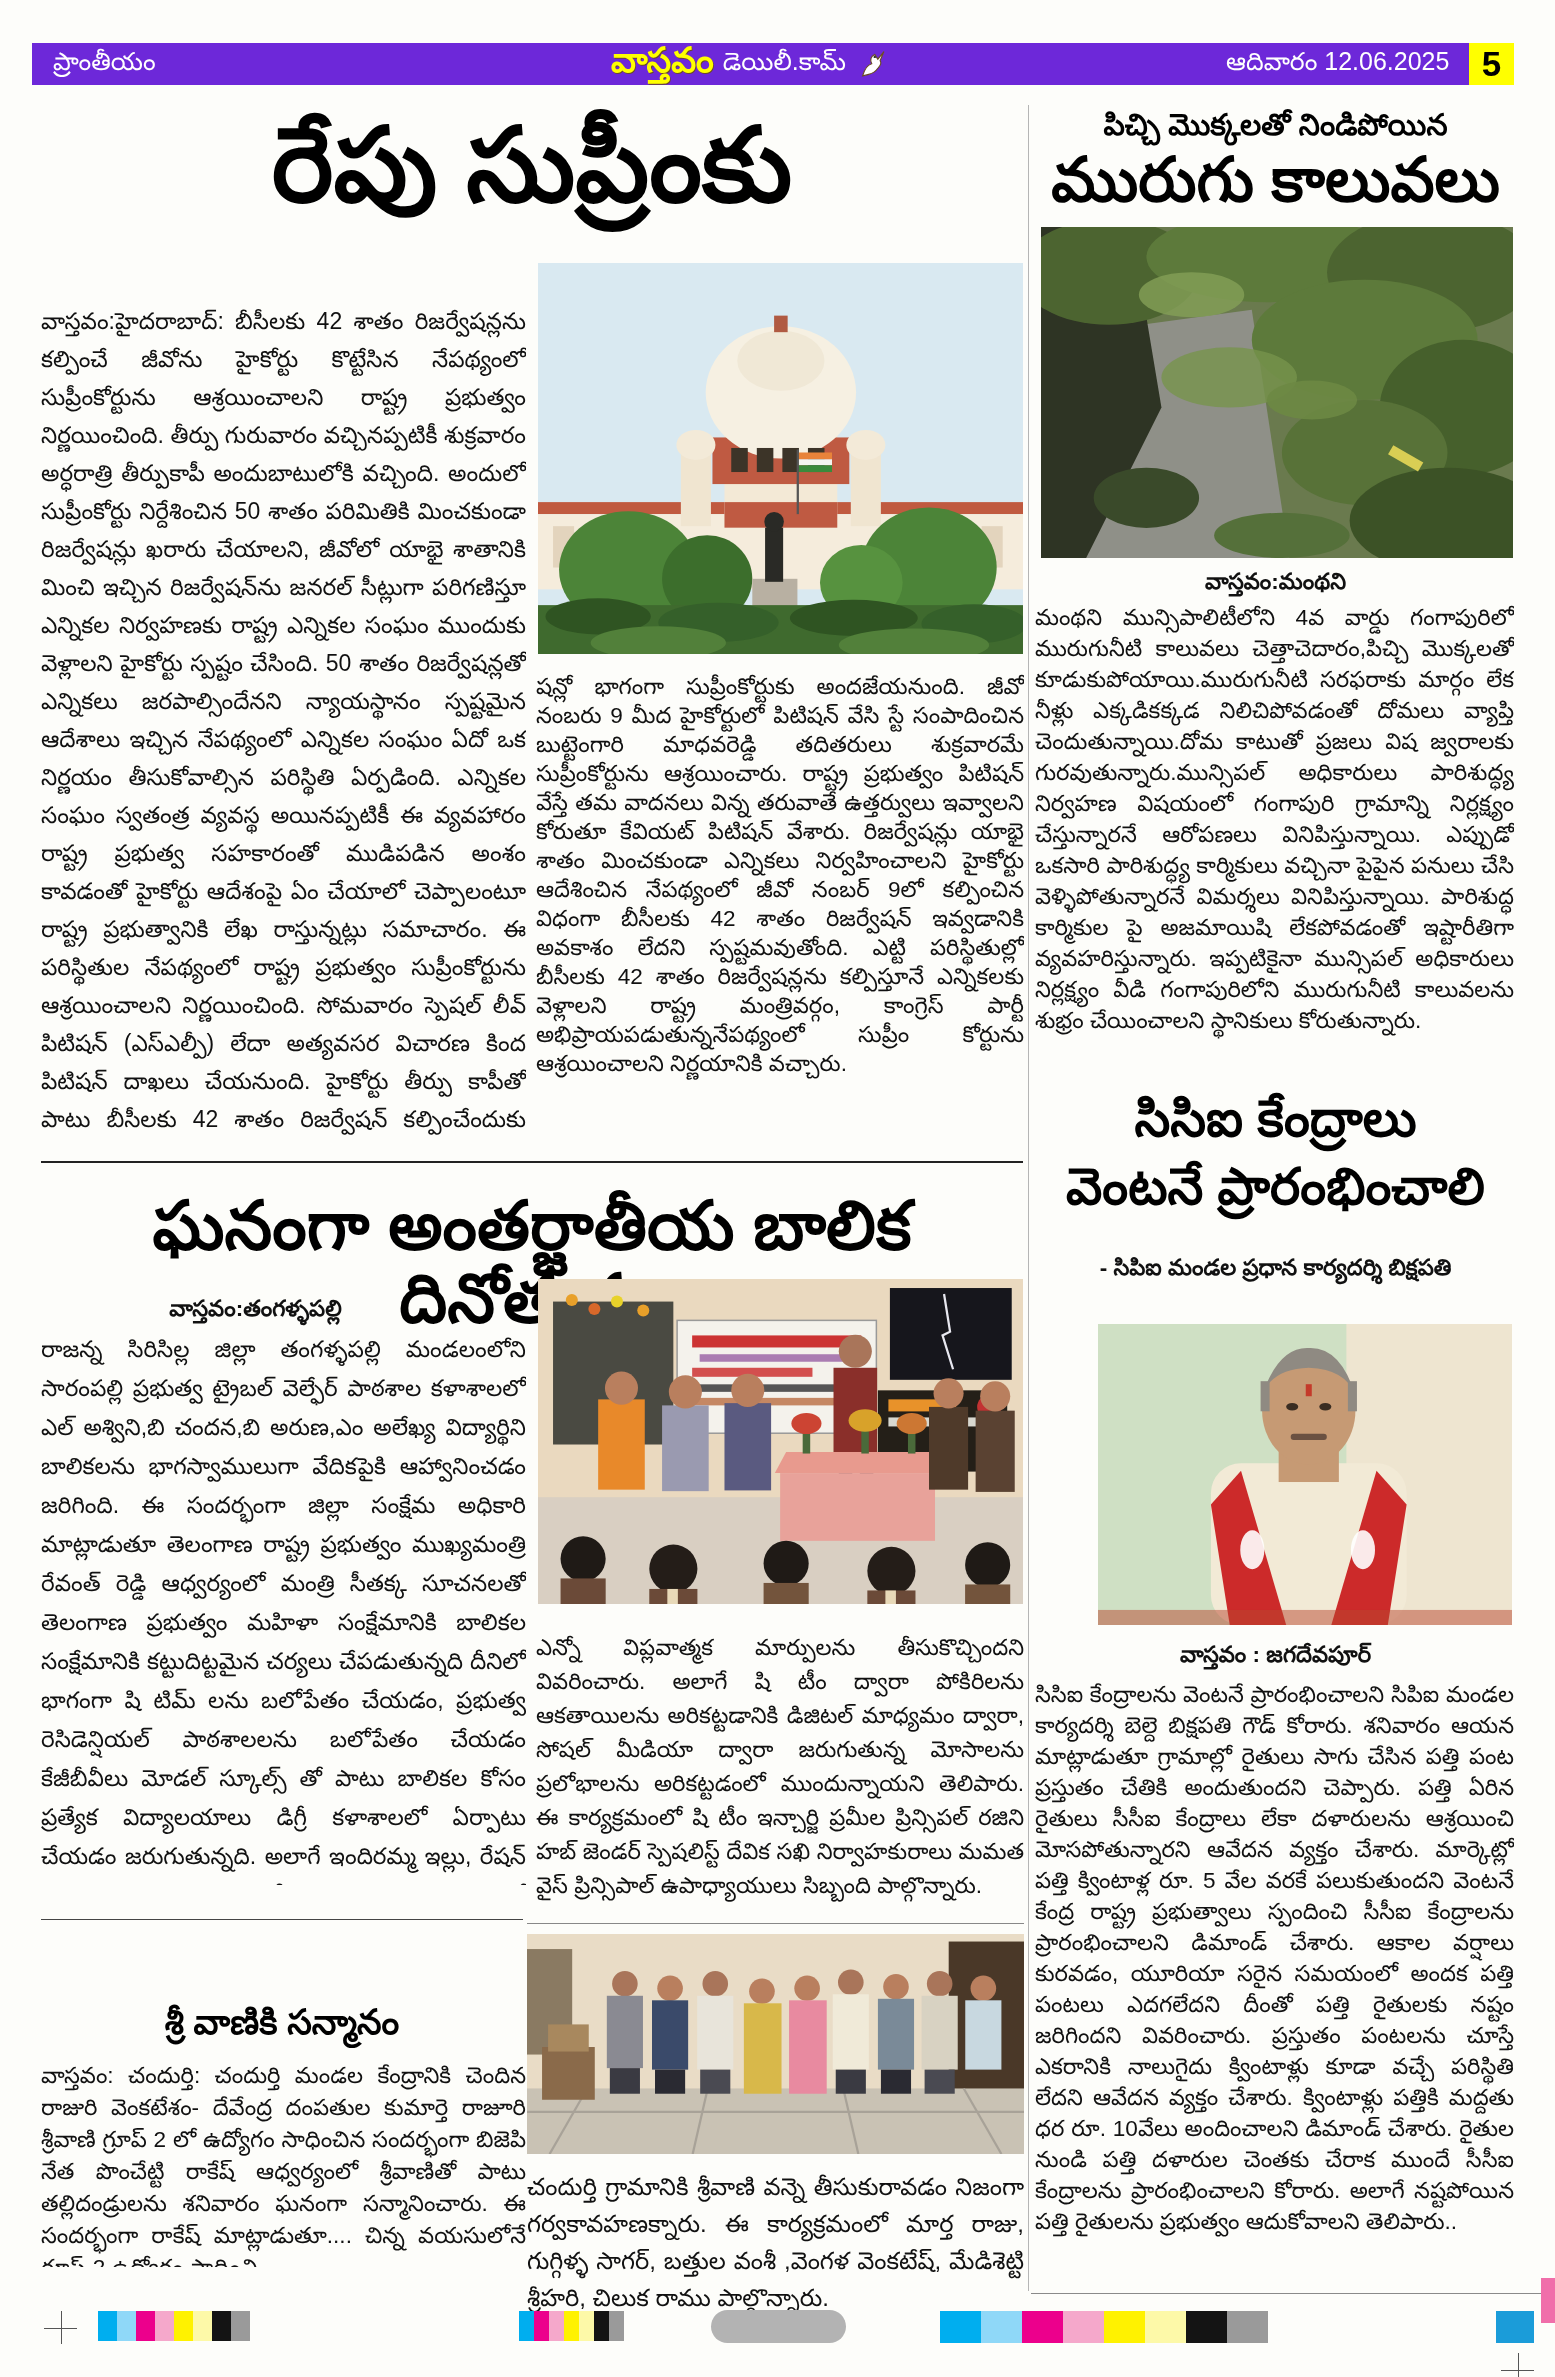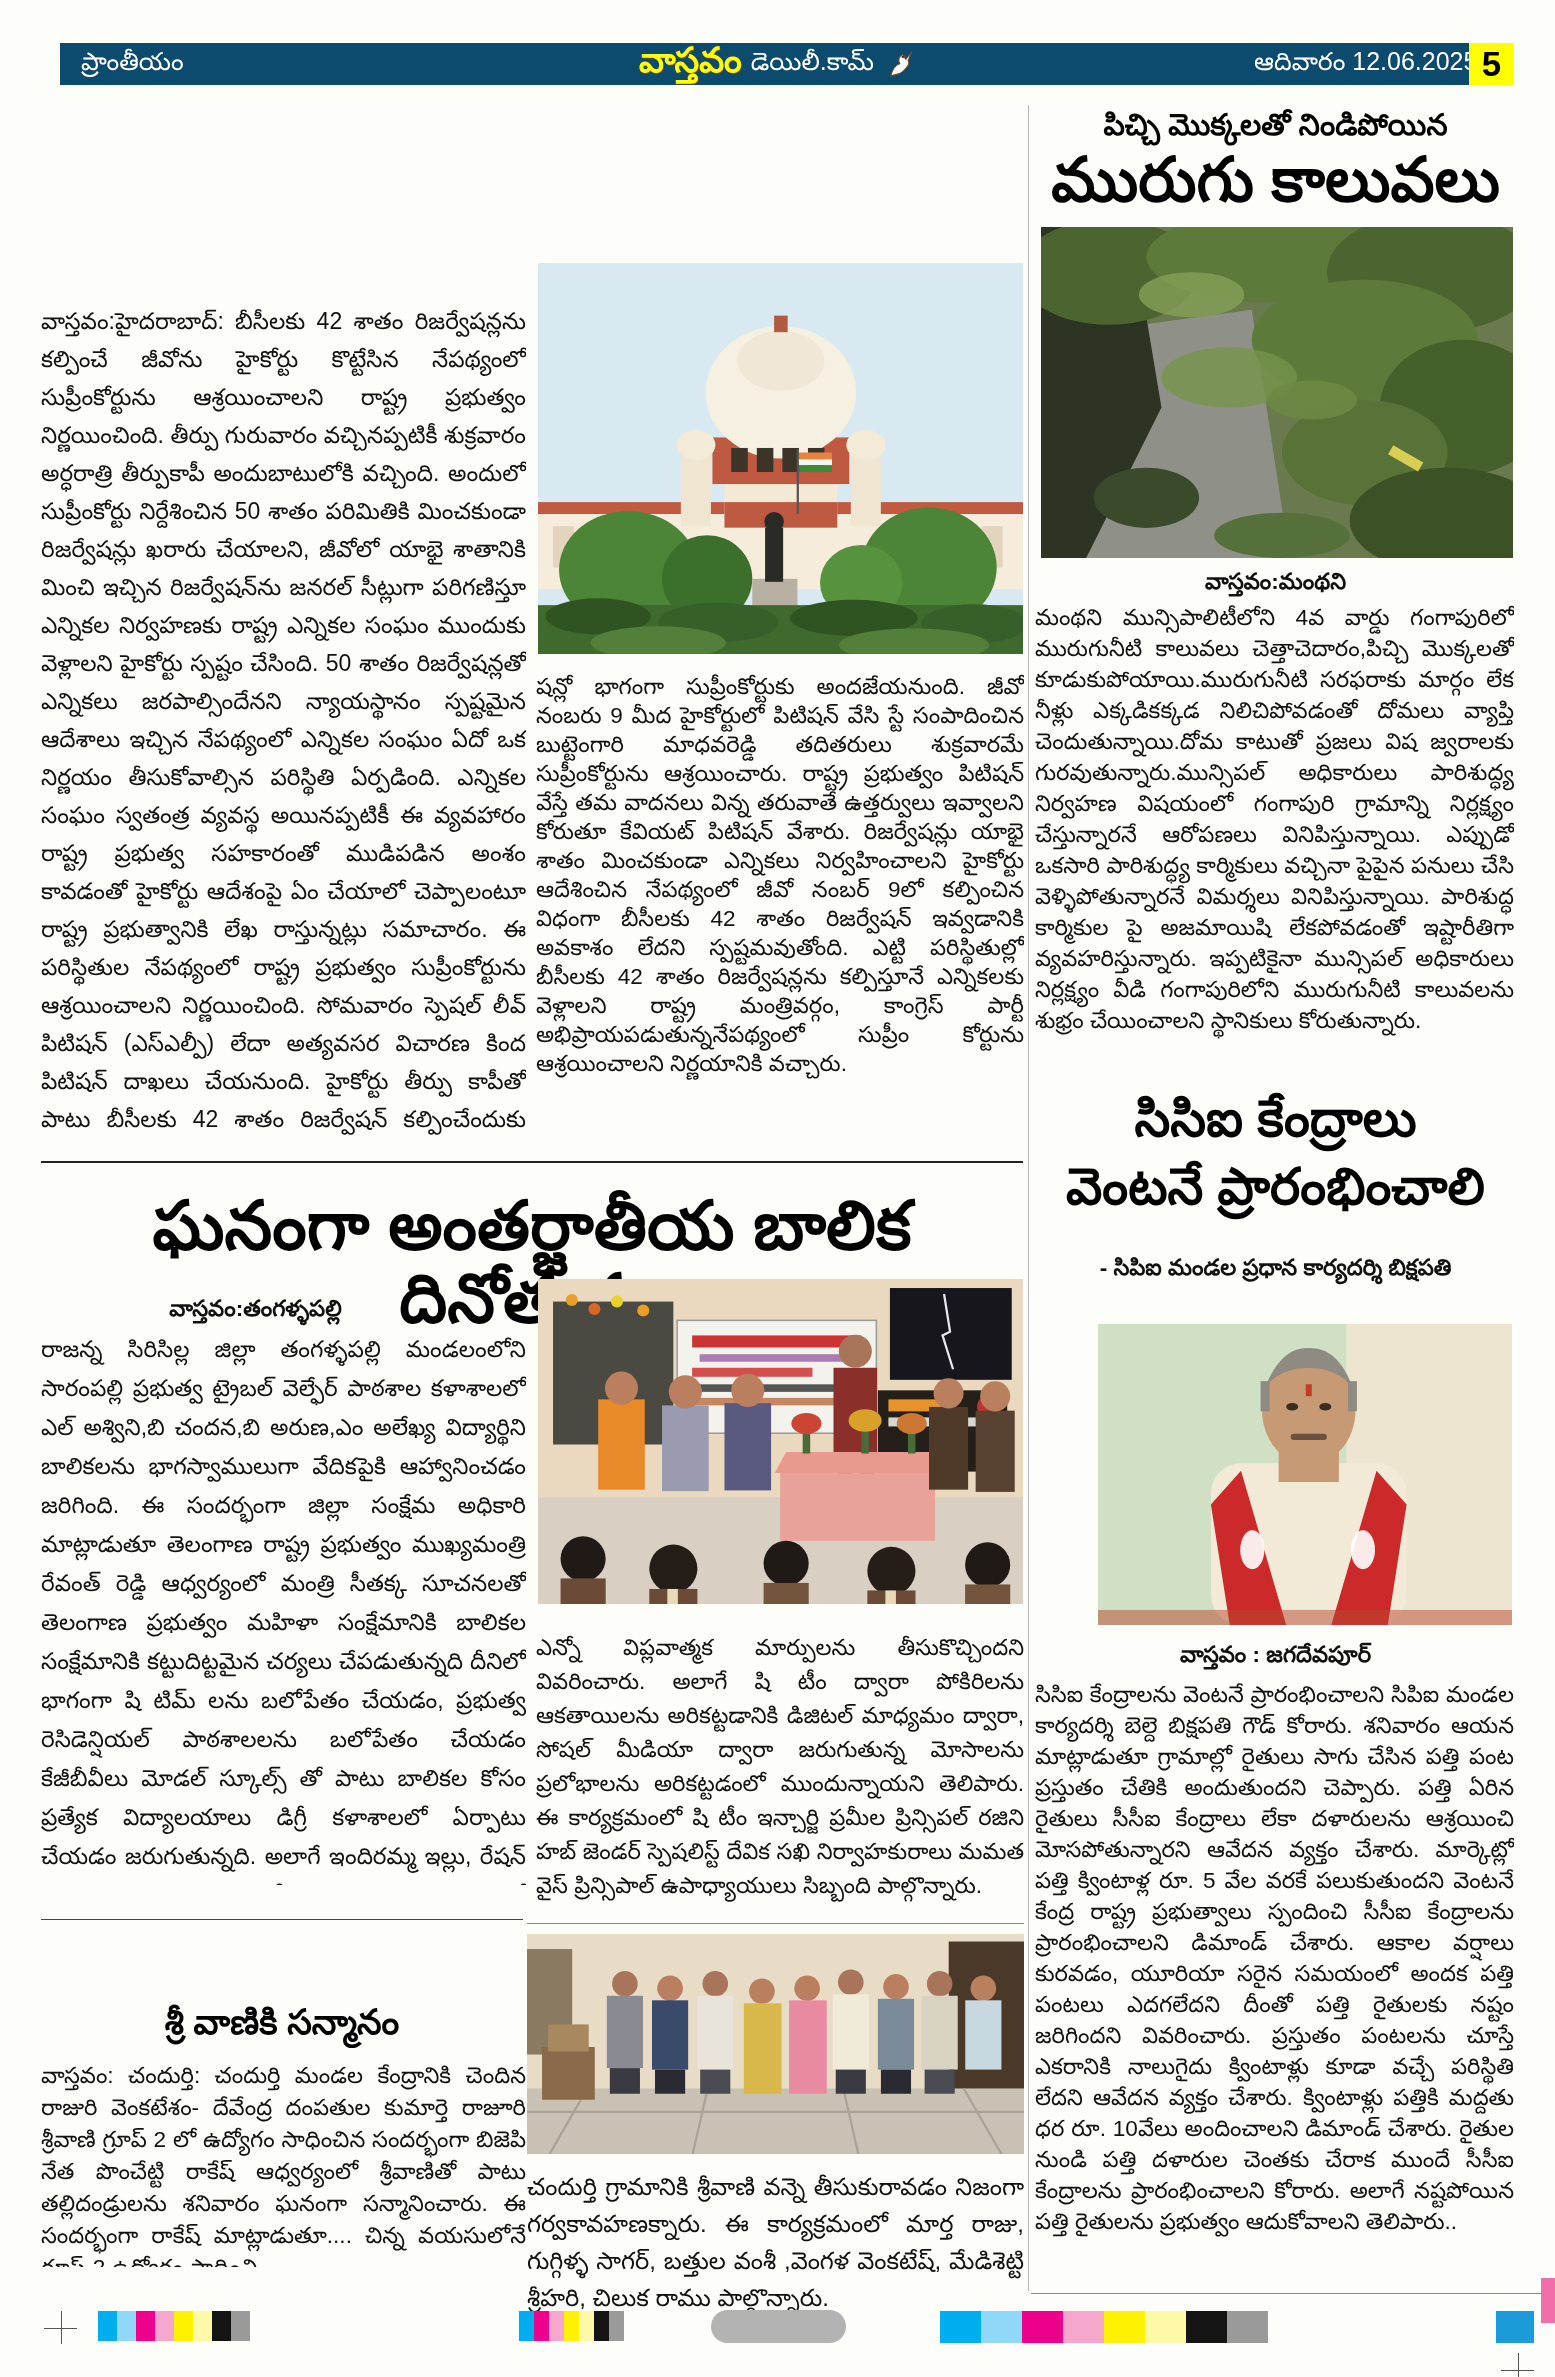--- a/index.html
+++ b/index.html
@@ -29,38 +29,39 @@
   .pill{position:absolute;border-radius:18px;}
   .crosshair{position:absolute;width:33px;height:33px;}
   .crosshair:before{content:"";position:absolute;left:0;right:0;top:50%;height:1.5px;background:#555;}
   .crosshair:after{content:"";position:absolute;top:0;bottom:0;left:50%;width:1.5px;background:#555;}
 </style>
 </head>
 <body>
 
 <div class="page">
 
-  <div class="masthead" style="background:#0c4a6e;margin-left:28px;">
+  <div class="masthead" style="background:#6d28d9;">
     <div class="masthead-left">ప్రాంతీయం</div>
     <div class="masthead-center">
       <span class="brand">వాస్తవం</span>
       <span class="brand-suffix">డెయిలీ.కామ్</span>
       <span style="display:inline-block;width:35px;height:35px;">
         <svg viewBox="0 0 46 46">
             <path d="M10 38 Q14 24 22 22 Q18 14 26 10 L30 16 L38 6 L33 18 Q36 22 30 28 Q26 34 18 36 Z" fill="#ffffff" stroke="#6b4a26" stroke-width="1.5"></path>
             <circle cx="26" cy="13" r="1.6" fill="#333"></circle>
           </svg>
       </span>
     </div>
     <div class="masthead-right">ఆదివారం 12.06.2025</div>
   </div>
   <div class="pagenum">5</div>
 
   <div class="rule-v" style="left:1028px;top:105px;height:2186px;background:#b5b5b5;width:0.8px;"></div>
 
+  <div class="abs headline" style="left:41px;top:109px;width:982px;font-size:104px;">రేపు సుప్రీంకు</div>
 
   <div class="photo" style="left:538px;top:263px;width:485px;height:391px;">
     <svg viewBox="0 0 645 520" preserveAspectRatio="none">
       <rect width="645" height="520" fill="#d9e9f1"></rect>
       <rect y="318" width="645" height="16" fill="#c05a40"></rect>
       <rect y="334" width="645" height="100" fill="#f5ecdc"></rect>
       <rect x="20" y="350" width="28" height="55" fill="#e3d4bd"></rect>
         <rect x="90" y="350" width="28" height="55" fill="#e3d4bd"></rect>
       <rect x="520" y="350" width="28" height="55" fill="#e3d4bd"></rect>
         <rect x="590" y="350" width="28" height="55" fill="#e3d4bd"></rect>

